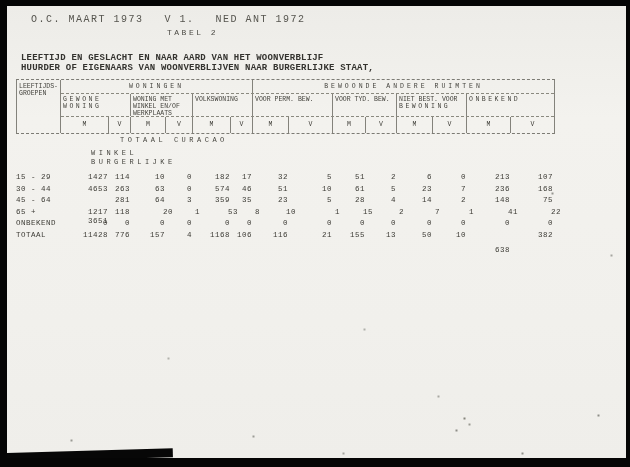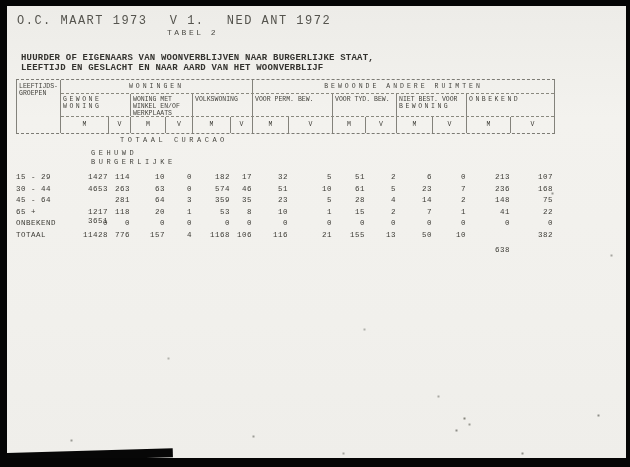--- a/index.html
+++ b/index.html
@@ -9,21 +9,21 @@
          background:linear-gradient(180deg,#edece8 0%,#f3f2ee 25%,#f1f0ec 70%,#efeeea 100%);
          overflow:hidden;color:#3f3e39;}
   .wedge{position:absolute;bottom:-4px;left:-4px;width:170px;height:9px;
          background:#070707;transform:rotate(-1.6deg);transform-origin:left bottom;}
   .specks{position:absolute;left:0;top:0;width:1px;height:1px;
      box-shadow:449px 424px 0 .5px #8d8d87,457px 412px 0 .5px #85857d,
      462px 418px 0 .5px #9a9a92,515px 447px 0 .5px #90908a,591px 409px 0 .5px #8e8e88,
      246px 430px 0 .5px #9c9c96,64px 434px 0 .5px #9a9a94,336px 447px 0 .5px #a5a5a0,
      545px 187px 0 .5px #95958f,604px 249px 0 .5px #a5a5a0,431px 390px 0 .5px #a8a8a2,
      357px 323px 0 .5px #b0b0aa,161px 352px 0 .5px #b2b2ac;}
-  .stamp{position:absolute;top:8px;left:10px;font-size:12px;color:#55544e;
+  .stamp{position:absolute;top:8px;left:24px;font-size:10px;color:#55544e;
          letter-spacing:1px;white-space:nowrap;}
   .stamp .seg{margin-right:14px;letter-spacing:1.5px;}
   .tabel{position:absolute;top:22px;left:160px;font-size:8px;letter-spacing:2.5px;color:#4c4b45;}
   .title{position:absolute;top:47px;left:14px;font-size:9px;font-weight:bold;
          line-height:10px;letter-spacing:.2px;color:#34332f;white-space:nowrap;}
   
   .hbox{position:absolute;left:9px;top:73px;display:inline-flex;
         border-top:1px dashed #7c7b74;border-bottom:1px dashed #7c7b74;
         border-left:1px solid #83827b;border-right:1px solid #83827b;
         font-size:6.5px;line-height:7px;color:#44433d;}
@@ -65,22 +65,22 @@
 
   <div class="stamp">
     <span class="seg">O.C. MAART 1973</span>
     <span class="seg">V 1.</span>
     <span class="seg">NED ANT 1972</span>
   </div>
 
   <div class="tabel">TABEL 2</div>
 
   <div class="title">
+    <div>LEEFTIJD EN GESLACHT EN NAAR AARD VAN HET WOONVERBLIJF</div>
     <div>HUURDER OF EIGENAARS VAN WOONVERBLIJVEN NAAR BURGERLIJKE STAAT,</div>
-    <div>LEEFTIJD EN GESLACHT EN NAAR AARD VAN HET WOONVERBLIJF</div>
   </div>
 
   <div class="hbox">
     <div class="lblcol">
       <div>LEEFTIJDS-</div>
       <div>GROEPEN</div>
     </div>
     <div class="hright">
       <div class="grow">
         <div class="gcell g1">WONINGEN</div>
@@ -126,21 +126,21 @@
           <span class="mv" style="width: 31px;">V</span>
           <span class="mv" style="width: 36px;">M</span>
           <span class="mv" style="width: 34px;">V</span>
           <span class="mv" style="width: 44px;">M</span>
           <span class="mv" style="width: 43px;">V</span>
         </div>
     </div>
   </div>
 
   <div class="secline sec-area">TOTAAL CURACAO</div>
-  <div class="secline sec-status">GEHUWD</div>
+  <div class="secline sec-status">WINKEL</div>
   <div class="secline sec-group">BURGERLIJKE</div>
 
   <div class="tbody">
       <div class="drow">
         <span class="dlab">15 - 29</span>
         <span class="dcell" style="width: 48px;">1427</span>
         <span class="dcell" style="width: 22px;">114</span>
         <span class="dcell" style="width: 35px;">10</span>
         <span class="dcell" style="width: 27px;">0</span>
         <span class="dcell" style="width: 38px;">182</span>
@@ -185,21 +185,21 @@
         <span class="dcell" style="width: 31px;">4</span>
         <span class="dcell" style="width: 36px;">14</span>
         <span class="dcell" style="width: 34px;">2</span>
         <span class="dcell" style="width: 44px;">148</span>
         <span class="dcell" style="width: 43px;">75</span>
       </div>
       <div class="drow">
         <span class="dlab">65 +</span>
         <span class="dcell" style="width: 48px;">1217</span>
         <span class="dcell" style="width: 22px;">118</span>
-        <span class="dcell" style="width: 35px;">20</span>
+        <span class="dcell" style="width: 35px; margin-left: 8px;">20</span>
         <span class="dcell" style="width: 27px;">1</span>
         <span class="dcell" style="width: 38px;">53</span>
         <span class="dcell" style="width: 22px;">8</span>
         <span class="dcell" style="width: 36px;">10</span>
         <span class="dcell" style="width: 44px;">1</span>
         <span class="dcell" style="width: 33px;">15</span>
         <span class="dcell" style="width: 31px;">2</span>
         <span class="dcell" style="width: 36px;">7</span>
         <span class="dcell" style="width: 34px;">1</span>
         <span class="dcell" style="width: 44px;">41</span>

